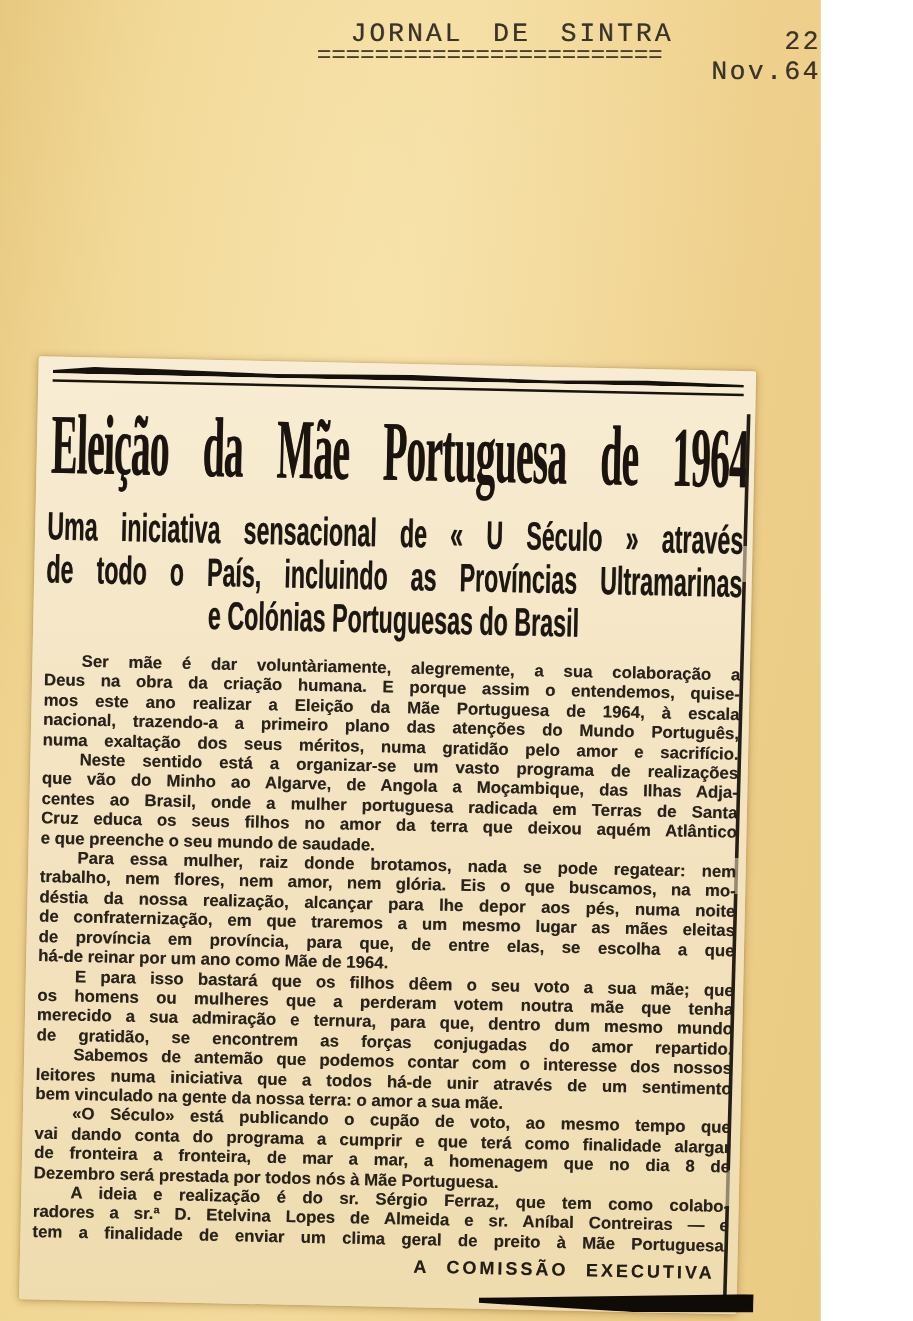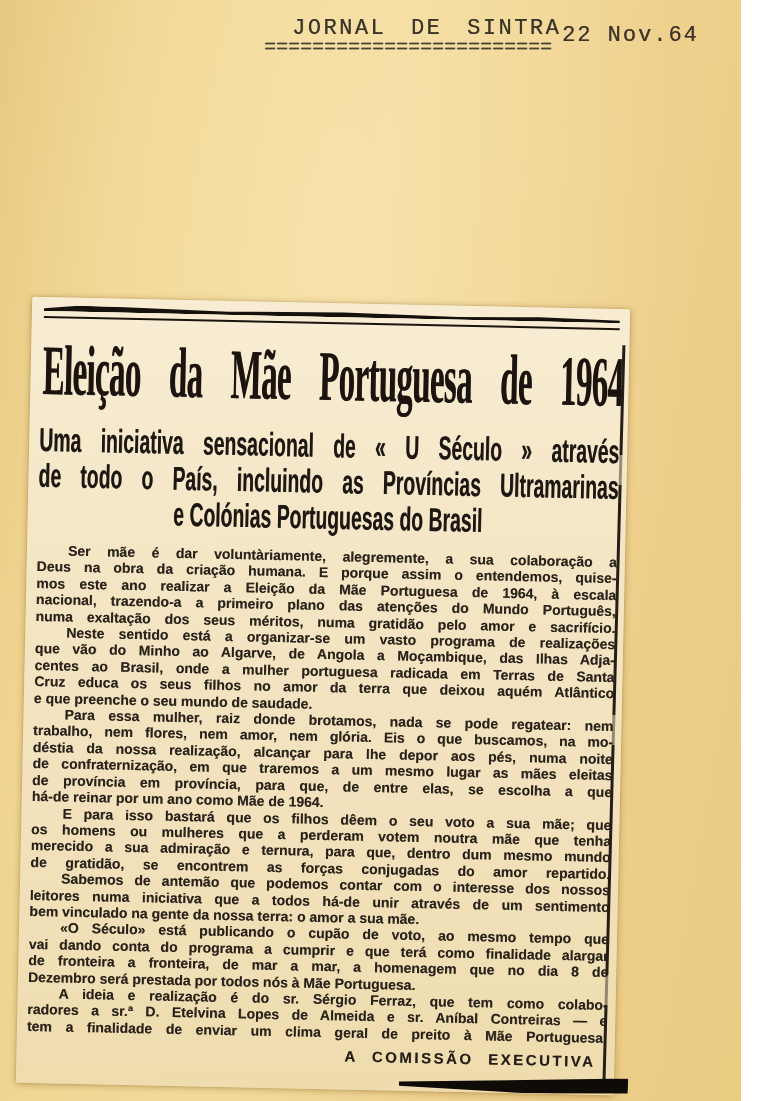--- a/index.html
+++ b/index.html
@@ -1,34 +1,35 @@
 <!DOCTYPE html>
 <html style="--ink: #211b14;"><head>
 <meta charset="utf-8">
 <style>
   html,body{margin:0;padding:0;}
   .page{
     position:relative;
-    width:741px;height:1101px;
+    width:638px;height:1101px;
     overflow:hidden;
     background:
       radial-gradient(ellipse at 45% 22%, rgba(255,243,200,.35), rgba(255,243,200,0) 62%),
       linear-gradient(100deg,#e7c87f 0%,#f0d591 16%,#f3da9c 45%,#eecf8b 76%,#eacb82 100%);
     font-family:"Liberation Sans",sans-serif;
+    padding-left:46px;
   }
 
   
   .tw{
     position:absolute;
     font-family:"Liberation Mono","DejaVu Sans Mono",monospace;
     color:#393329;
     text-shadow:0.4px 0 0 rgba(57,51,41,.6);
   }
   .pub{left:292px;top:16px;font-size:22px;letter-spacing:2.5px;word-spacing:9px;}
-  .date{left:562px;top:23px;font-size:22px;letter-spacing:2px;}
+  .date{left:562px;top:23px;font-size:22px;letter-spacing:2px;text-align:right;}
   .dashes{left:264px;top:36px;font-size:20px;letter-spacing:0;color:#464034;}
 
   
   .clipping{
     position:absolute;
     left:24px;top:303px;width:598px;height:786px;
     padding:8px 8px 0 10px;
     box-sizing:border-box;
     background:linear-gradient(178deg,#f8edd4 0%,#f4e5c4 35%,#f2e0ba 70%,#eedcae 100%);
     box-shadow:0 1px 7px rgba(120,85,25,.45), 0 0 2px rgba(120,85,25,.3);

